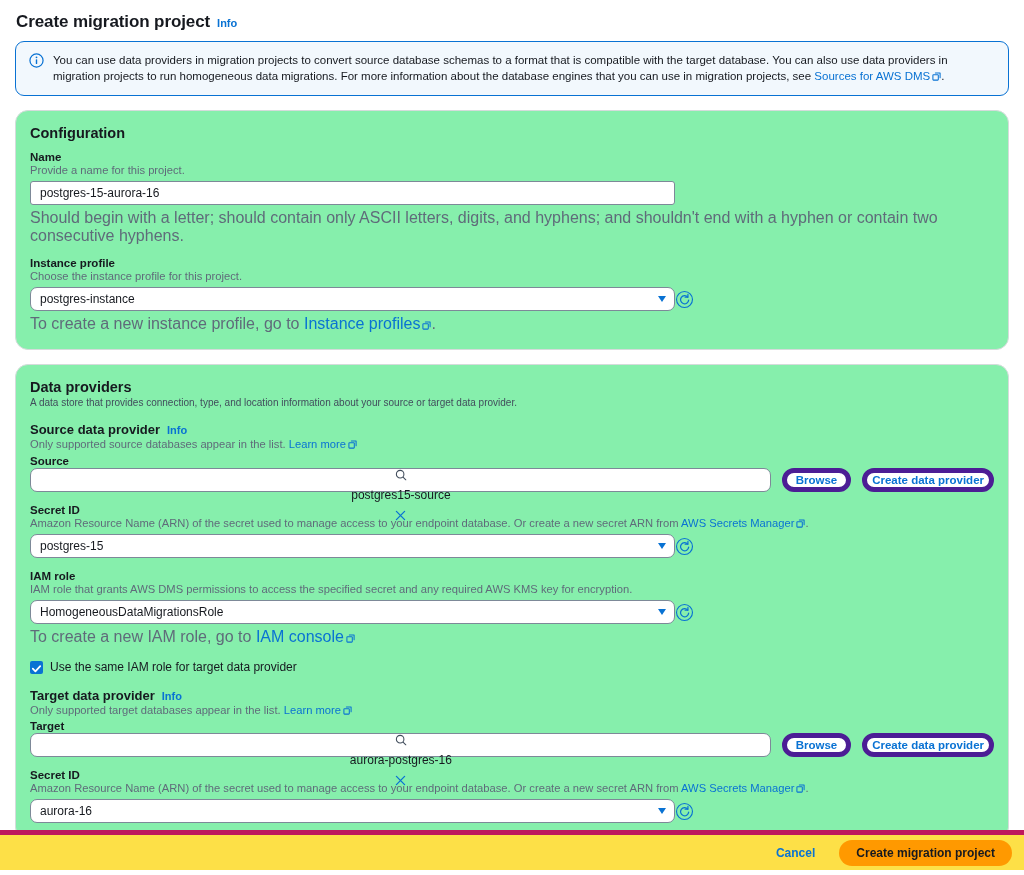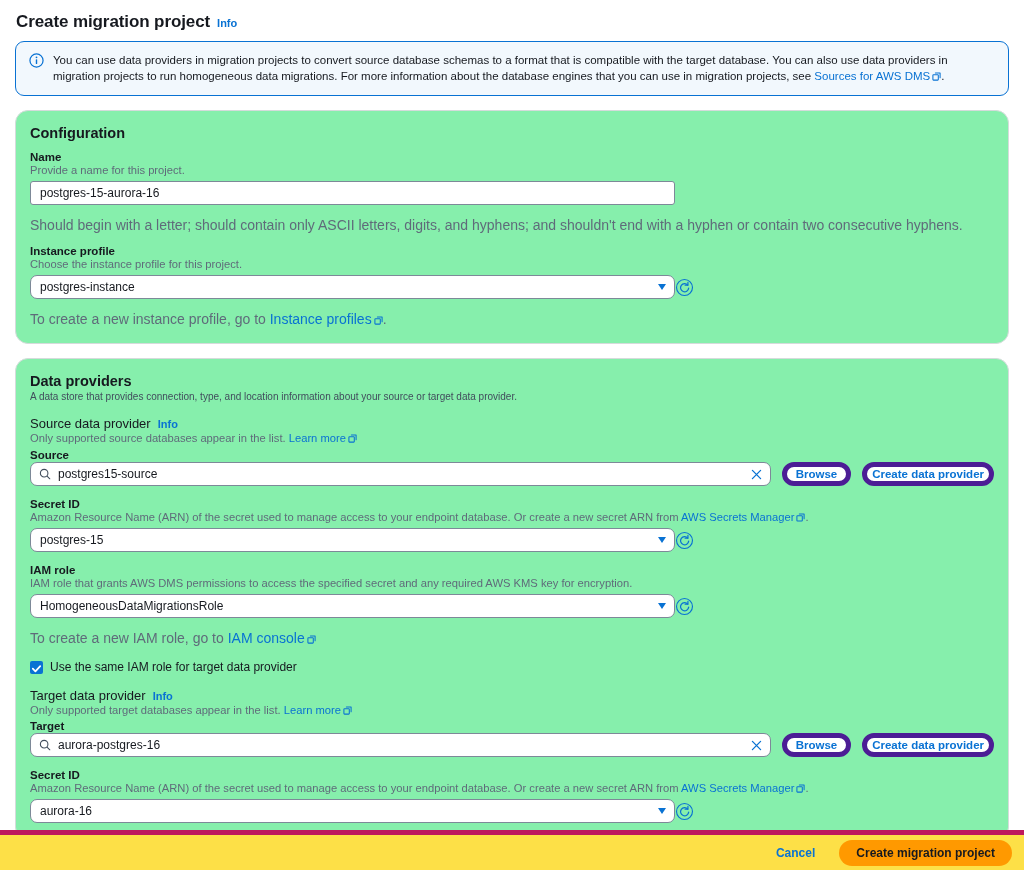--- a/index.html
+++ b/index.html
@@ -104,23 +104,23 @@
     font-weight: bold;
     color: #16191f;
     margin-bottom: 1px;
   }
   .fdesc {
     font-size: 11.2px;
     color: #5f6b7a;
     margin-bottom: 5px;
   }
   .fhint {
-    font-size: 14px;
+    font-size: 16px;
     color: #5f6b7a;
-    margin-top: 12px;
+    margin-top: 4px;
   }
 
   .input-row { display: flex; align-items: center; }
 
   .text-input {
     height: 24px;
     border: 1px solid #7d8998;
     border-radius: 3px;
     background: #fff;
     display: flex;
@@ -164,20 +164,21 @@
     height: 24px;
     border: 1px solid #7d8998;
     border-radius: 7px;
     background: #fff;
     display: flex;
     align-items: center;
     padding: 0 7px 0 8px;
     gap: 7px;
     font-size: 12px;
     color: #16191f;
+    flex-direction: column;
   }
   .search-value { flex: 1 1 auto; }
   .clear-x {
     width: 13px; height: 13px;
     cursor: pointer;
     flex: 0 0 auto;
   }
   .sicon { width: 12px; height: 12px; flex: 0 0 auto; }
 
   .btn-normal {
@@ -201,21 +202,21 @@
 
   
   .sub-head-row {
     display: flex;
     align-items: baseline;
     gap: 7px;
     margin-top: 14px;
   }
   .sub-head {
     font-size: 13px;
-    font-weight: normal;
+    font-weight: bold;
     color: #16191f;
   }
   .sub-desc {
     font-size: 11.2px;
     color: #5f6b7a;
     margin-top: 1px;
   }
 
   
   .cbx-row {

